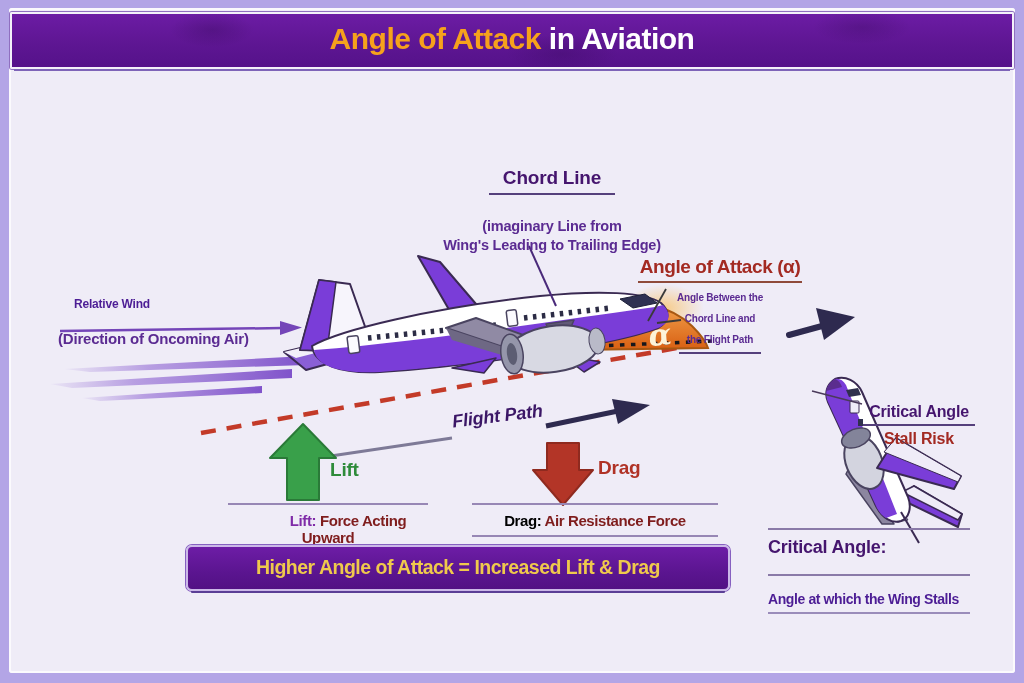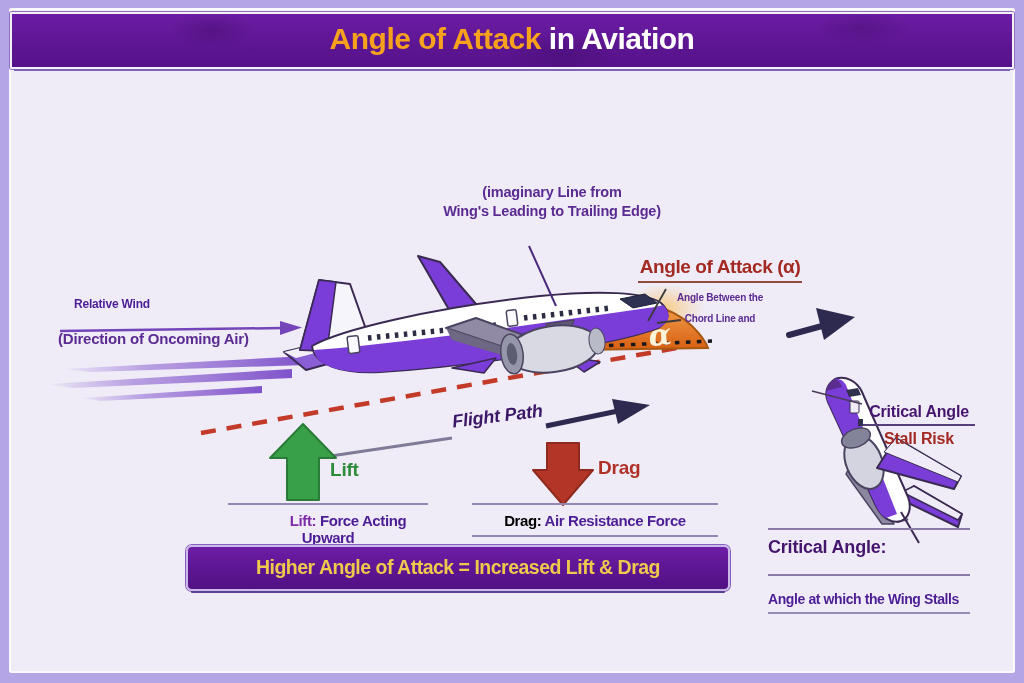--- a/index.html
+++ b/index.html
@@ -31,21 +31,21 @@
   }
   .t-orange{color:#f6a21c;position:relative;}
   .t-white{color:#ffffff;position:relative;}
 
   .lbl{position:absolute;font-weight:bold;white-space:nowrap;}
 
   
   .chord-block{left:442px;top:167px;width:220px;text-align:center;}
   .cl-heading{display:inline-block;font-size:19px;color:#45156e;padding:0 14px 4px;border-bottom:2px solid #55407c;}
   .cl-sub{font-size:14.5px;color:#5b2b92;line-height:19px;}
-  .cl-sub.first{margin-top:16px;}
+  .cl-sub.first{margin-top:22px;}
 
   
   .aoa-block{left:616px;top:256px;width:208px;text-align:center;}
   .aoa-heading{display:inline-block;font-size:19px;color:#a32a22;padding:0 2px 3px;border-bottom:2px solid #8f4a3a;letter-spacing:-0.4px;}
   .aoa-line{font-size:10px;color:#5b2b92;line-height:21px;}
   .aoa-line.first{margin-top:4px;}
   .aoa-underlined{display:inline-block;border-bottom:2px solid #55407c;padding:0 8px 2px;}
 
   
   .rw-heading{left:74px;top:297px;font-size:12px;color:#4c1d95;}
@@ -55,21 +55,21 @@
   .fp-label{left:452px;top:406px;font-size:18px;font-style:italic;color:#3b1666;transform:rotate(-7deg);}
   .lift-label{left:330px;top:459px;font-size:19px;color:#2e8b3a;}
   .drag-label{left:598px;top:457px;font-size:19px;color:#b03226;}
 
   .def-box{position:absolute;text-align:center;font-weight:bold;font-size:15px;
     border-top:2px solid #9787b5;border-bottom:2px solid #9787b5;padding:7px 0 6px;letter-spacing:-0.4px;}
   .lift-def{left:228px;top:503px;width:200px;}
   .drag-def{left:472px;top:503px;width:246px;}
   .term-purple{color:#7f2ba8;padding-left:40px;}
   .term-red{color:#000000;}
-  .def-dark{color:#4c1d95;}
+  .def-dark{color:#7f1d1d;}
 
   
   .banner2{
     position:absolute;left:186px;top:545px;width:540px;height:42px;
     background:linear-gradient(180deg,#6d1da6 0%,#5b1590 60%,#521184 100%);
     border:2px solid #cbb8e8;border-radius:6px;
     box-shadow:0 7px 0 -5px #5b3f96, 0 0 0 1px #8660c0;
     text-align:center;line-height:40px;font-weight:bold;font-size:19.5px;letter-spacing:-0.5px;
     color:#efc94c;
   }
@@ -200,28 +200,30 @@
   </g>
   <line x1="862" y1="404" x2="812" y2="391" stroke="#4a3a5a" stroke-width="1.5"></line>
   <line x1="901" y1="512" x2="919" y2="543" stroke="#3a2a52" stroke-width="2"></line>
 </svg>
 
 <div class="title-banner">
   <span class="t-orange">Angle of Attack</span><span class="t-white"> in Aviation</span>
 </div>
 
 <div class="lbl chord-block">
+  <span class="cl-heading">Chord Line</span>
   <div class="cl-sub first">(imaginary Line from</div>
   <div class="cl-sub">Wing's Leading to Trailing Edge)</div>
 </div>
 
 <div class="lbl aoa-block">
   <span class="aoa-heading">Angle of Attack (α)</span>
   <div class="aoa-line first">Angle Between the</div>
   <div class="aoa-line">Chord Line and</div>
+  <div class="aoa-line"><span class="aoa-underlined">the Flight Path</span></div>
 </div>
 
 <div class="lbl rw-heading">Relative Wind</div>
 <div class="lbl rw-sub">(Direction of Oncoming Air)</div>
 
 <div class="lbl fp-label">Flight Path</div>
 <div class="lbl lift-label">Lift</div>
 <div class="lbl drag-label">Drag</div>
 
 <div class="def-box lift-def">

